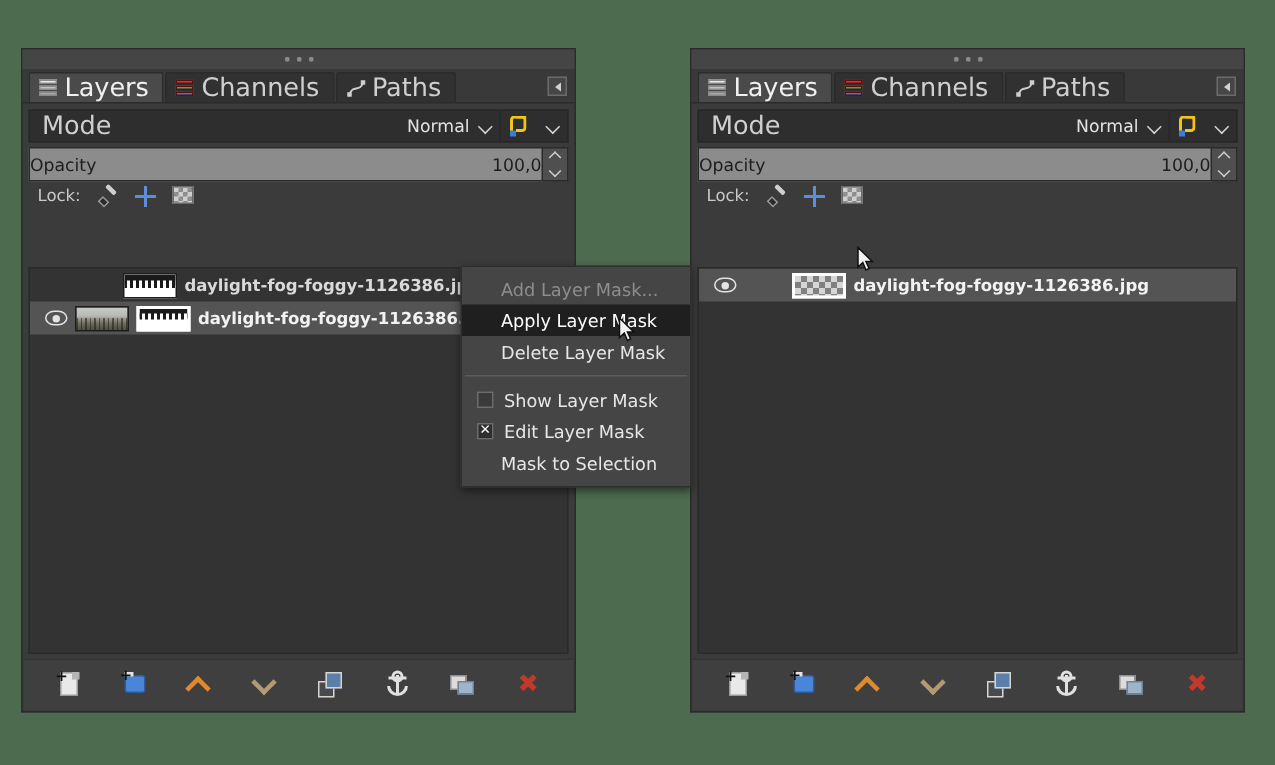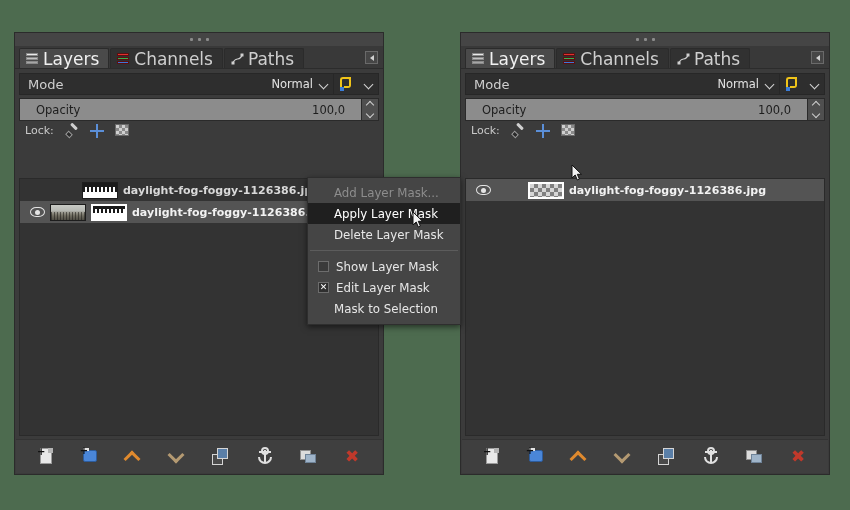--- a/index.html
+++ b/index.html
@@ -90,21 +90,21 @@
   }
   .modebox{
     flex:1 1 auto;display:flex;align-items:center;
     height:22px;
     background:#2e2e2e;
     border:1px solid #272727;
     box-sizing:border-box;
     padding:0 4px 0 8px;
     cursor:default;
   }
-  .modebox .lbl{color:#cfcfcf;font-size:13px;}
+  .modebox .lbl{color:#cfcfcf;font-size:17px;}
   .modebox .val{margin-left:auto;color:#e2e2e2;font-size:11.5px;}
   .chev{
     margin-left:7px;width:9px;height:9px;position:relative;flex:0 0 auto;
   }
   .chev::after{
     content:"";position:absolute;left:0;top:1px;
     width:6px;height:6px;
     border-right:1.6px solid #d5d5d5;border-bottom:1.6px solid #d5d5d5;
     transform:rotate(45deg);
   }
@@ -130,21 +130,21 @@
   
   .opacityrow{
     display:flex;margin:3px 4px 0 4px;height:23px;
   }
   .opacitybar{
     position:relative;flex:1 1 auto;height:23px;
     background:#8c8c8c;
     border:1px solid #2a2a2a;
     box-sizing:border-box;
     display:flex;align-items:center;
-    padding:0 16px;
+    padding:0 0;
     cursor:default;
     overflow:hidden;
   }
   .opacitybar .lbl{color:#1d1d1d;font-size:11.5px;}
   .opacitybar .val{margin-left:auto;color:#1d1d1d;font-size:11.5px;}
   .spin{
     width:17px;height:23px;background:#4f4f4f;border:1px solid #2a2a2a;border-left:none;
     box-sizing:border-box;display:flex;flex-direction:column;
   }
   .spin span{flex:1;display:flex;align-items:center;justify-content:center;cursor:default;}

